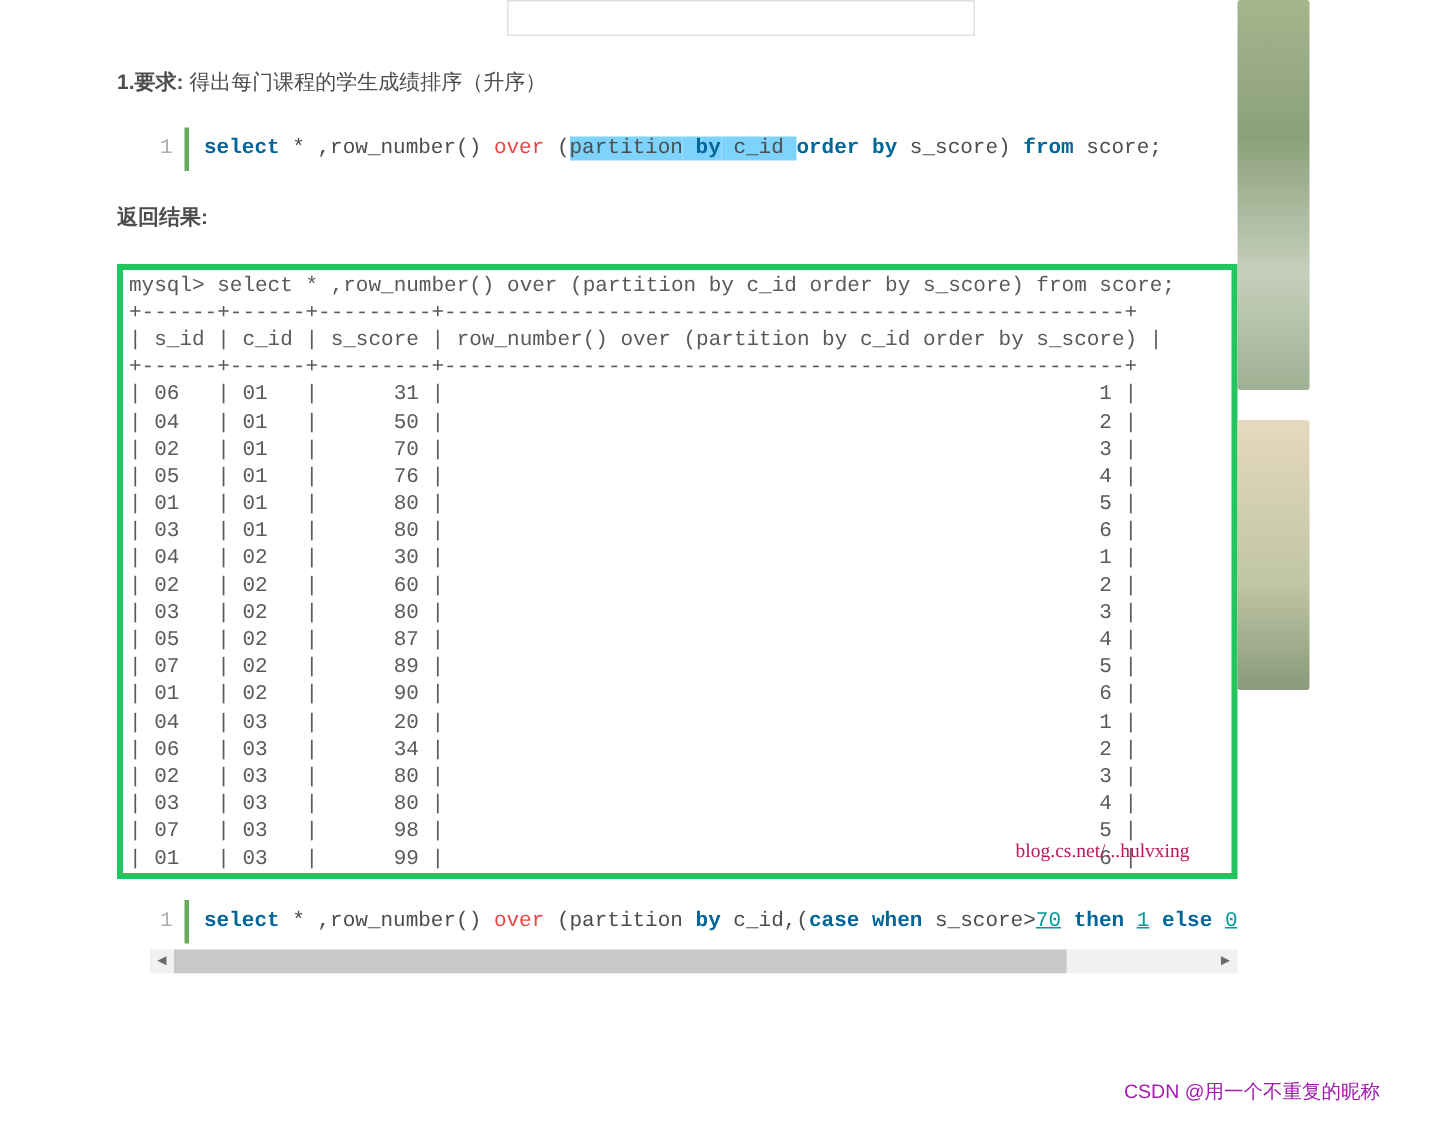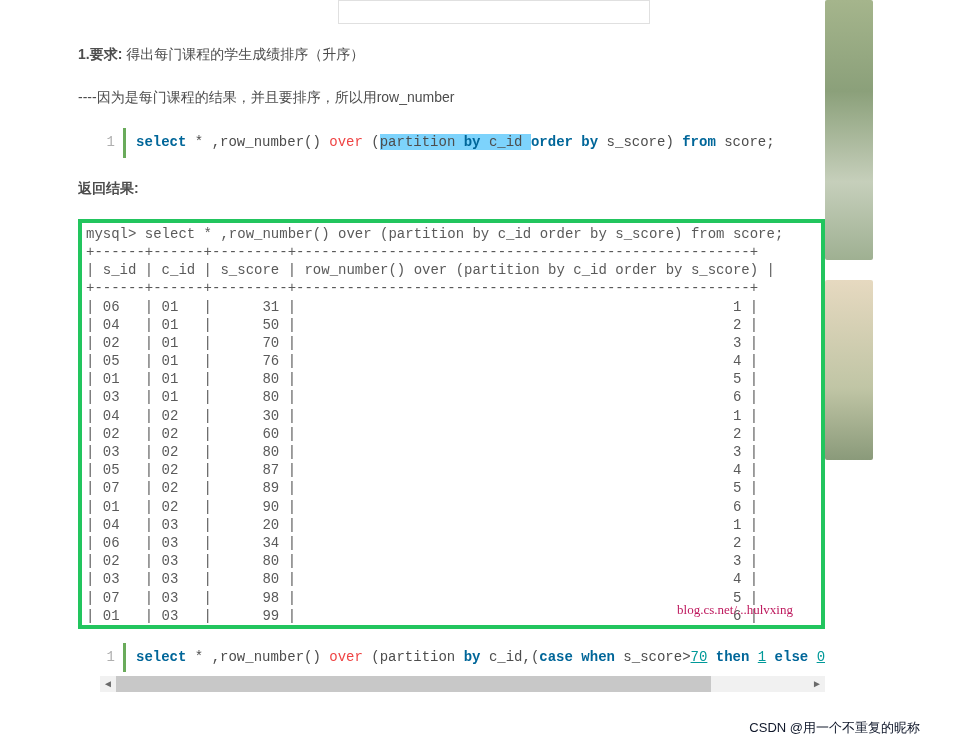--- a/index.html
+++ b/index.html
@@ -105,36 +105,35 @@
     width: 48px;
     height: 180px;
     background: linear-gradient(180deg,#e6d9c0 0%,#c0c5a5 60%,#8a9a7a 100%);
     border-radius: 2px;
   }
 
   .footer {
     position: fixed;
     bottom: 8px;
     right: 40px;
-    color: #0f172a;
+    color: #a21caf;
     font-size: 13px;
   }
 </style>
 </head>
 <body>
 
 <div class="page">
 
   <div class="top-box"></div>
 
   <p class="para">
     <b>1.要求:</b><span> 得出每门课程的学生成绩排序（升序）</span>
   </p>
 
-  <p class="para">----因为是每门课程的结果，并且要排序，所以用row_number</p>
 
   <div class="code-wrap">
     <div class="ln-col">1</div>
     <div class="code-col"><span class="kw-blue">select</span><span> * ,row_number() </span><span class="kw-gray">over</span><span> (</span><span class="hl">partition</span><span class="hl"> </span><span class="hl kw-blue">by</span><span class="hl"> c_id </span><span class="kw-blue">order</span><span> </span><span class="kw-blue">by</span><span> s_score) </span><span class="kw-blue">from</span><span> score;</span></div>
   </div>
 
   <p class="para"><b>返回结果:</b></p>
 
   <div class="result-box"><span>mysql&gt; select * ,row_number() over (partition by c_id order by s_score) from score;</span>
 <span>+------+------+---------+------------------------------------------------------+</span>

